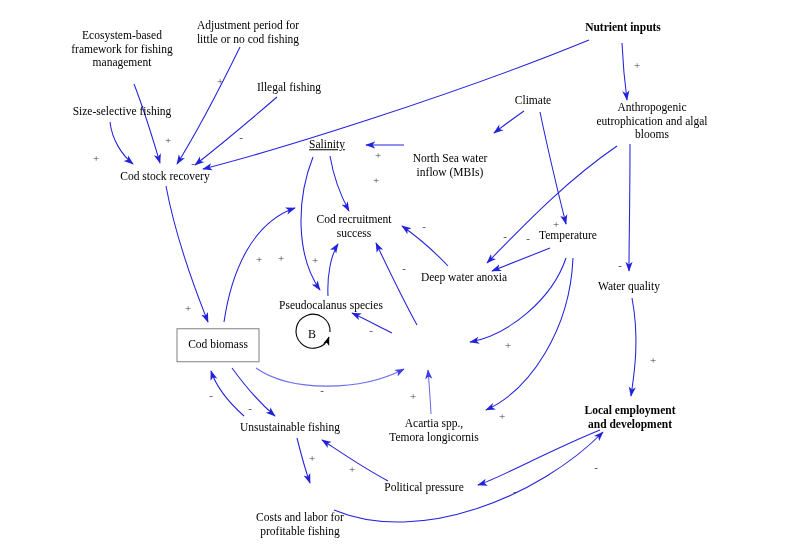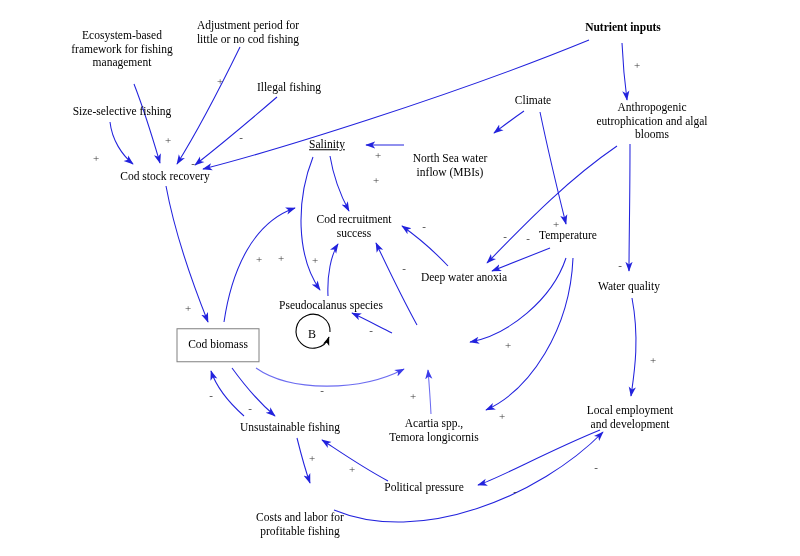--- a/index.html
+++ b/index.html
@@ -145,21 +145,21 @@
   <div class="node" style="left:354px;top:226px;width:120px;">Cod recruitment
 success</div>
   <div class="node" style="left:464px;top:278px;width:130px;text-align:center;">Deep water anoxia</div>
   <div class="node" style="left:568px;top:236px;width:100px;">Temperature</div>
   <div class="node" style="left:629px;top:287px;width:110px;">Water quality</div>
   <div class="node" style="left:331px;top:306px;width:150px;">Pseudocalanus species</div>
   <div class="node boxed" style="left:218px;top:345px;width:83px;">Cod biomass</div>
   <div class="node" style="left:434px;top:430px;width:130px;">Acartia spp.,
 Temora longicornis</div>
   <div class="node" style="left:290px;top:428px;width:140px;">Unsustainable fishing</div>
-  <div class="node" style="left:630px;top:417px;width:130px;">Local employment
+  <div class="node" style="left:630px;top:417px;width:130px;font-weight:bold;">Local employment
 and development</div>
   <div class="node" style="left:300px;top:498px;width:130px;margin-top:26px;">Costs and labor for
 profitable fishing</div>
   <div class="node" style="left:424px;top:488px;width:120px;">Political pressure</div>
 
   <div class="loop-label" style="left:312px;top:334px;">B</div>
 
   <div class="sign" style="left:96px;top:158px;">+</div>
   <div class="sign" style="left:168px;top:140px;">+</div>
   <div class="sign" style="left:220px;top:81px;">+</div>

